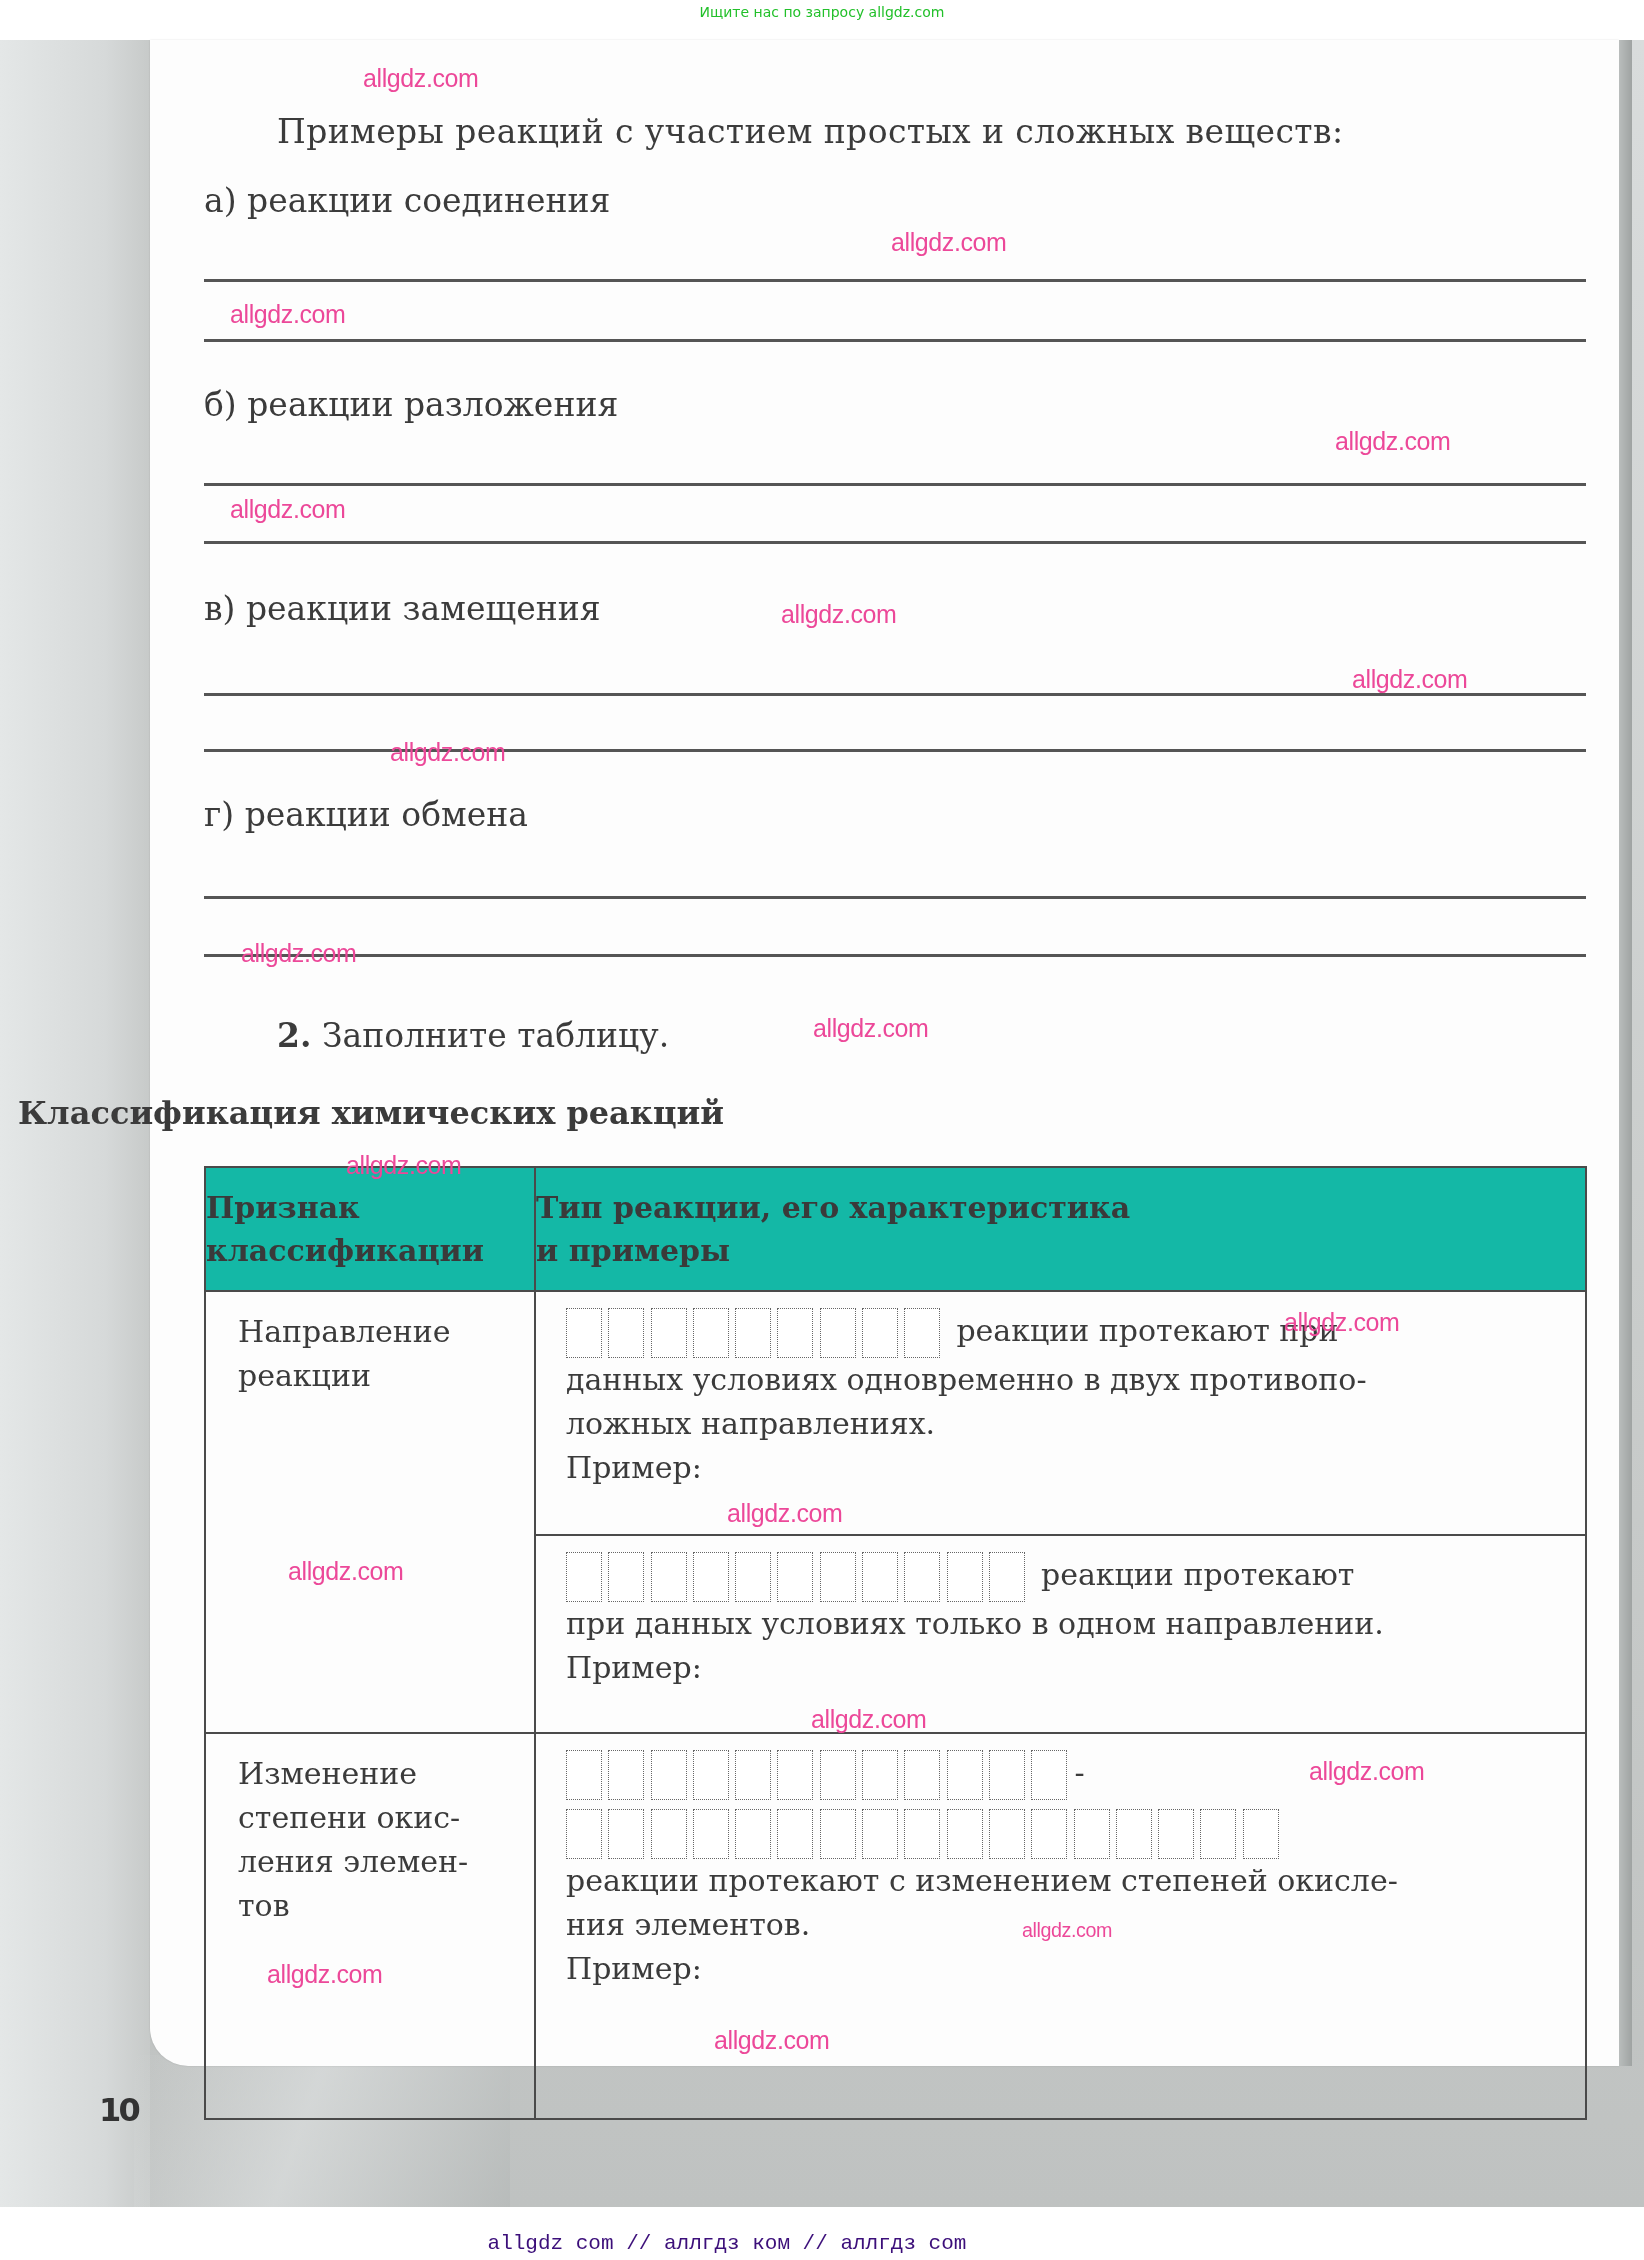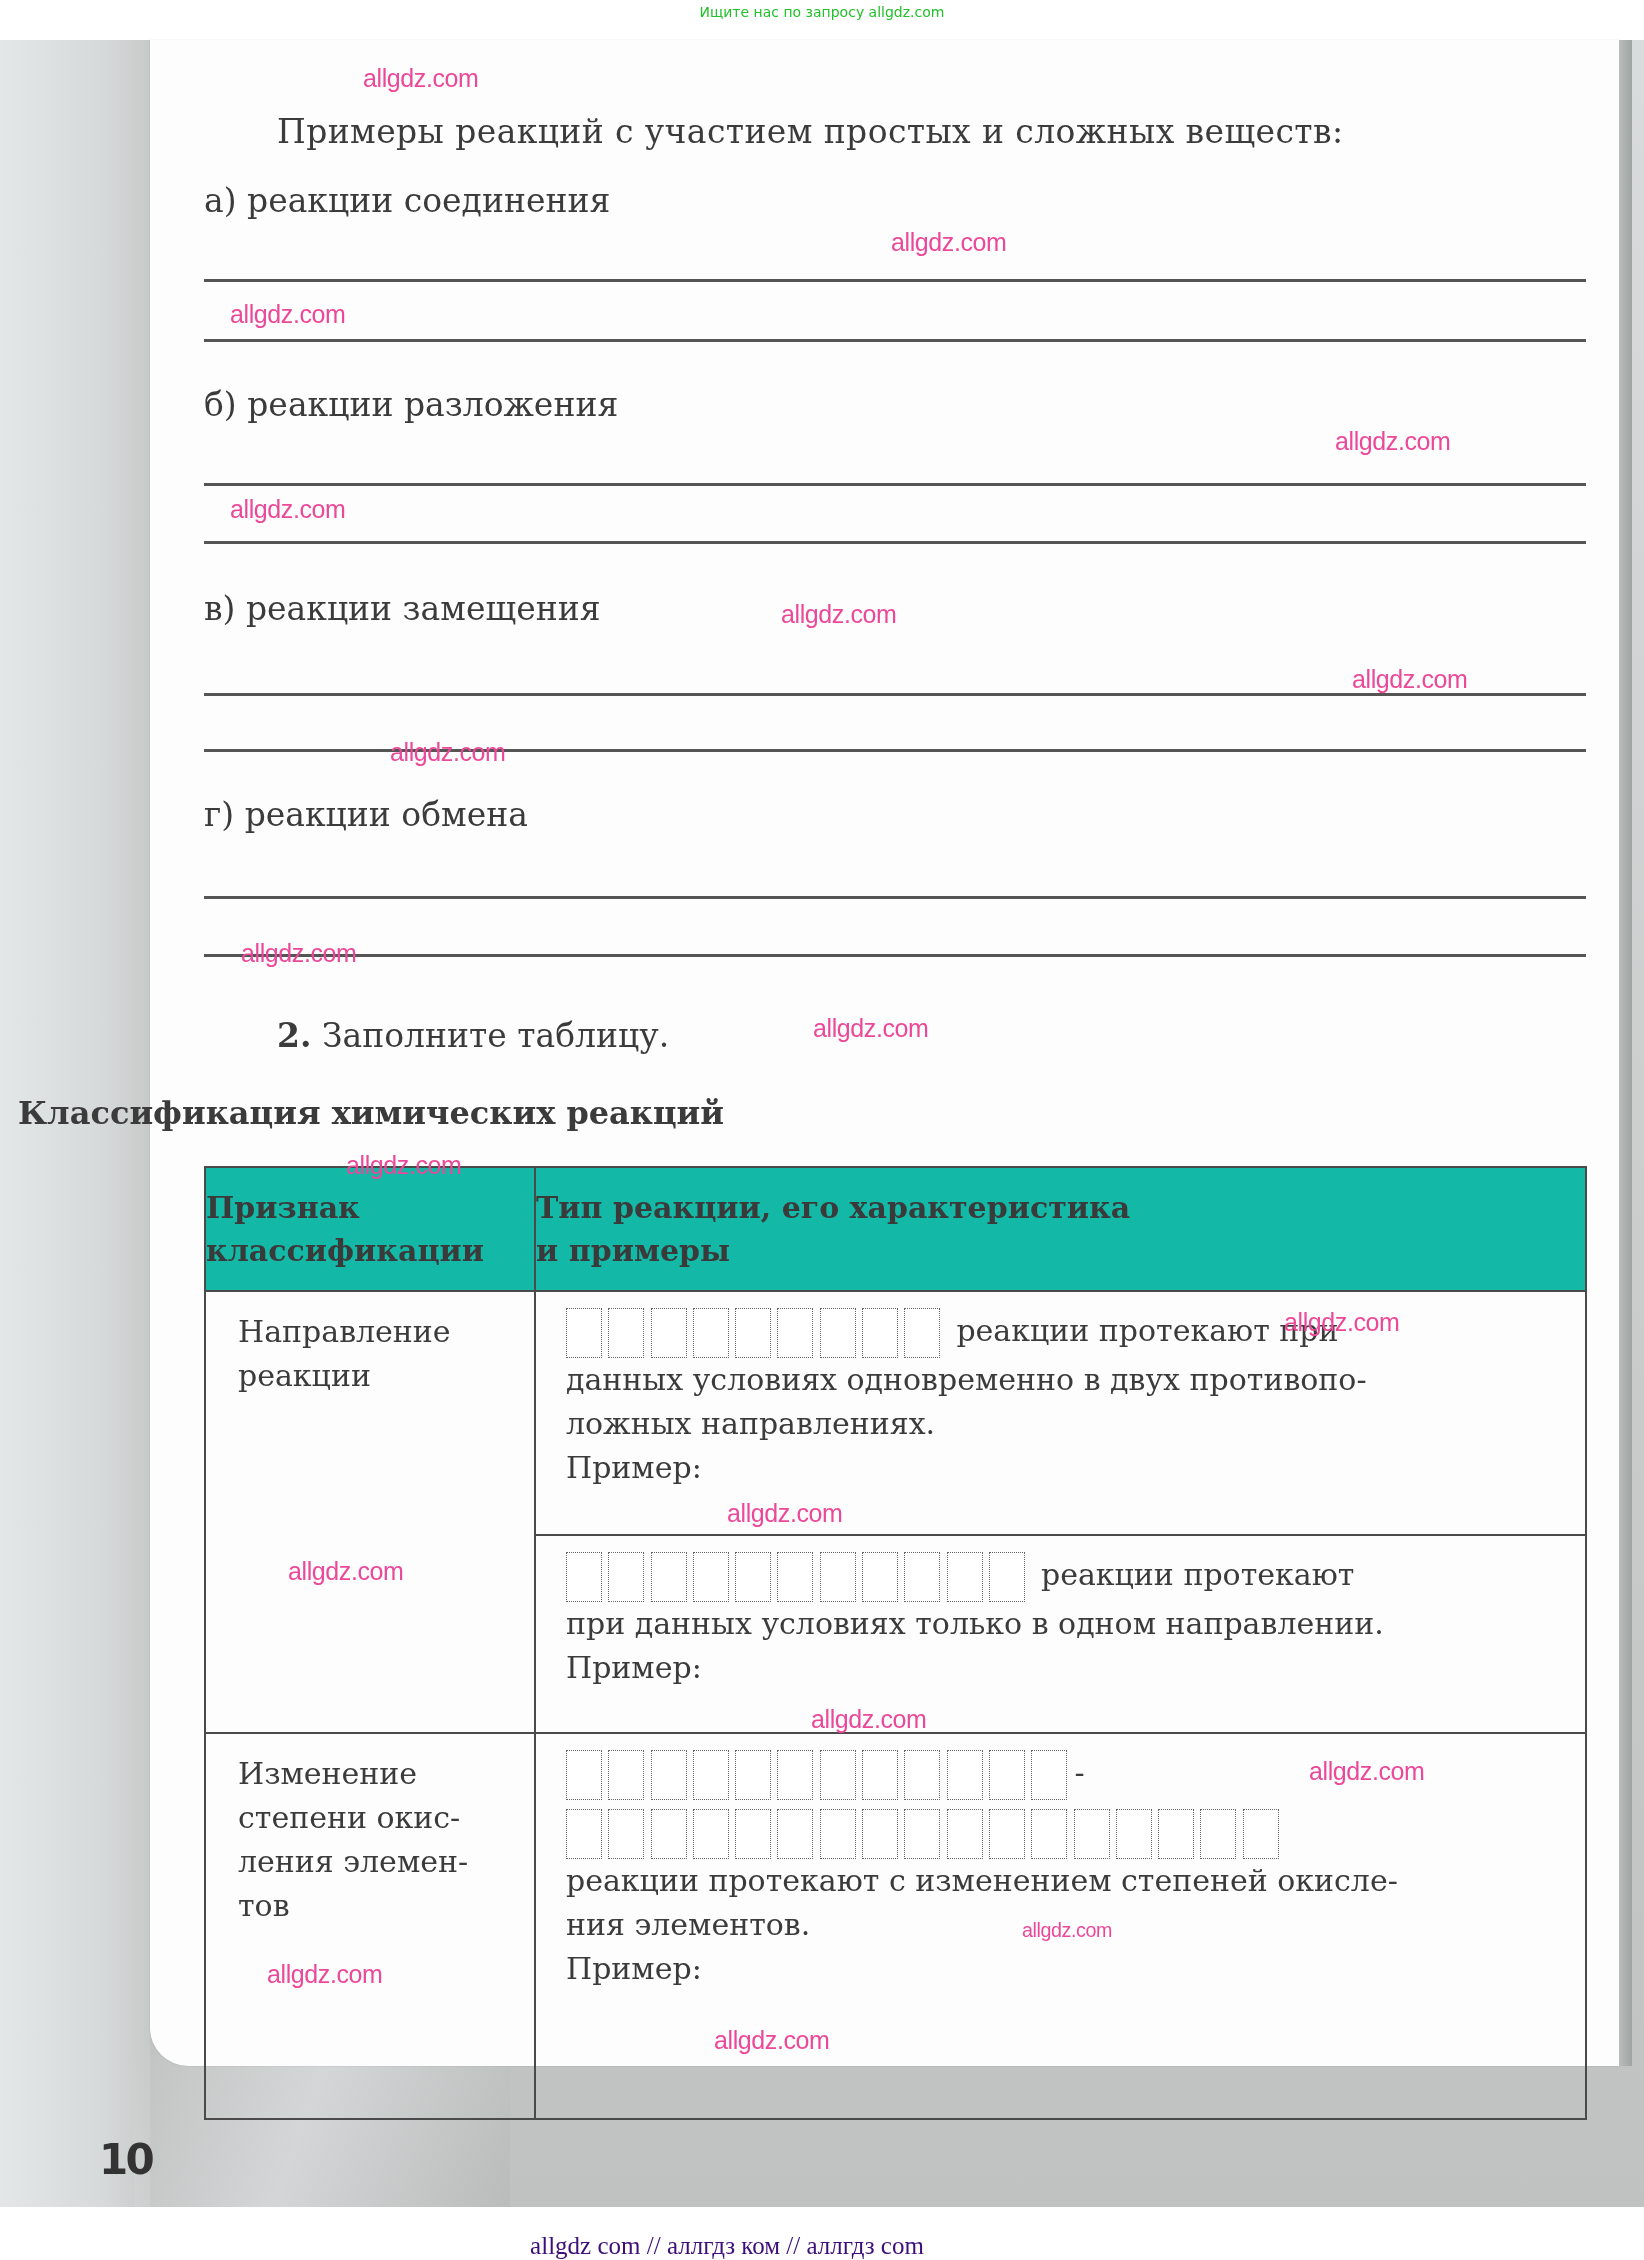--- a/index.html
+++ b/index.html
@@ -30,21 +30,21 @@
     .page-edge-right {
       position: absolute; left: 1619px; top: 40px; width: 12.5px; height: 2026px;
       background: linear-gradient(90deg, #b9bdbc, #9fa3a2);
     }
     .top-banner {
       position: absolute; left: 0; top: 3.6px; width: 1644px; text-align: center;
       font-family: "DejaVu Sans", sans-serif; font-size: 14px; color: #22c02a;
     }
     .bottom-banner {
       position: absolute; left: 0; top: 2232px; width: 1454px; text-align: center;
-      font-family: Liberation Serif, serif; font-size: 25px; color: #3c0f7a;
+      font-family: Liberation Mono, monospace; font-size: 21px; color: #3c0f7a;
     }
     .wm {
       position: absolute; font-family: "Liberation Sans", sans-serif;
       font-size: 25px; color: #ec4899; letter-spacing: -0.4px;
     }
     .txt { position: absolute; font-size: 33px; color: #3b3b3b; white-space: nowrap; }
     .heading { letter-spacing: 0.4px; }
     .bold { font-weight: bold; }
     .rule { position: absolute; left: 204px; width: 1382px; height: 2.7px; background: #555; }
 
@@ -61,21 +61,21 @@
     .cell-left { font-size: 30px; line-height: 44px; padding: 18px 0 0 32px !important; color: #3b3b3b; }
     .cell-right { font-size: 30px; line-height: 44px; padding: 16px 0 0 30px !important; color: #3b3b3b; }
     .boxes { display: inline-flex; gap: 6.3px; vertical-align: middle; margin-right: 16px; }
     .box {
       width: 36px; height: 50px; border: 1.8px dotted #666; background: #fff;
       box-sizing: border-box;
     }
     .dash { display: inline-block; margin-left: 7.2px; font-size: 30px; }
     .pagenum {
       position: absolute; left: 99px; top: 2091px; font-family: "DejaVu Sans", sans-serif;
-      font-weight: bold; font-size: 42px; color: #333; letter-spacing: -2.7px; margin-top: 44px;
+      font-weight: bold; font-size: 32px; color: #333; letter-spacing: -2.7px;
     }
   </style>
 </head>
 <body>
 
 <div class="bg-gray">
   <div class="gutter-left"></div>
   <div class="diag"></div>
 </div>
 <div class="page"></div>

